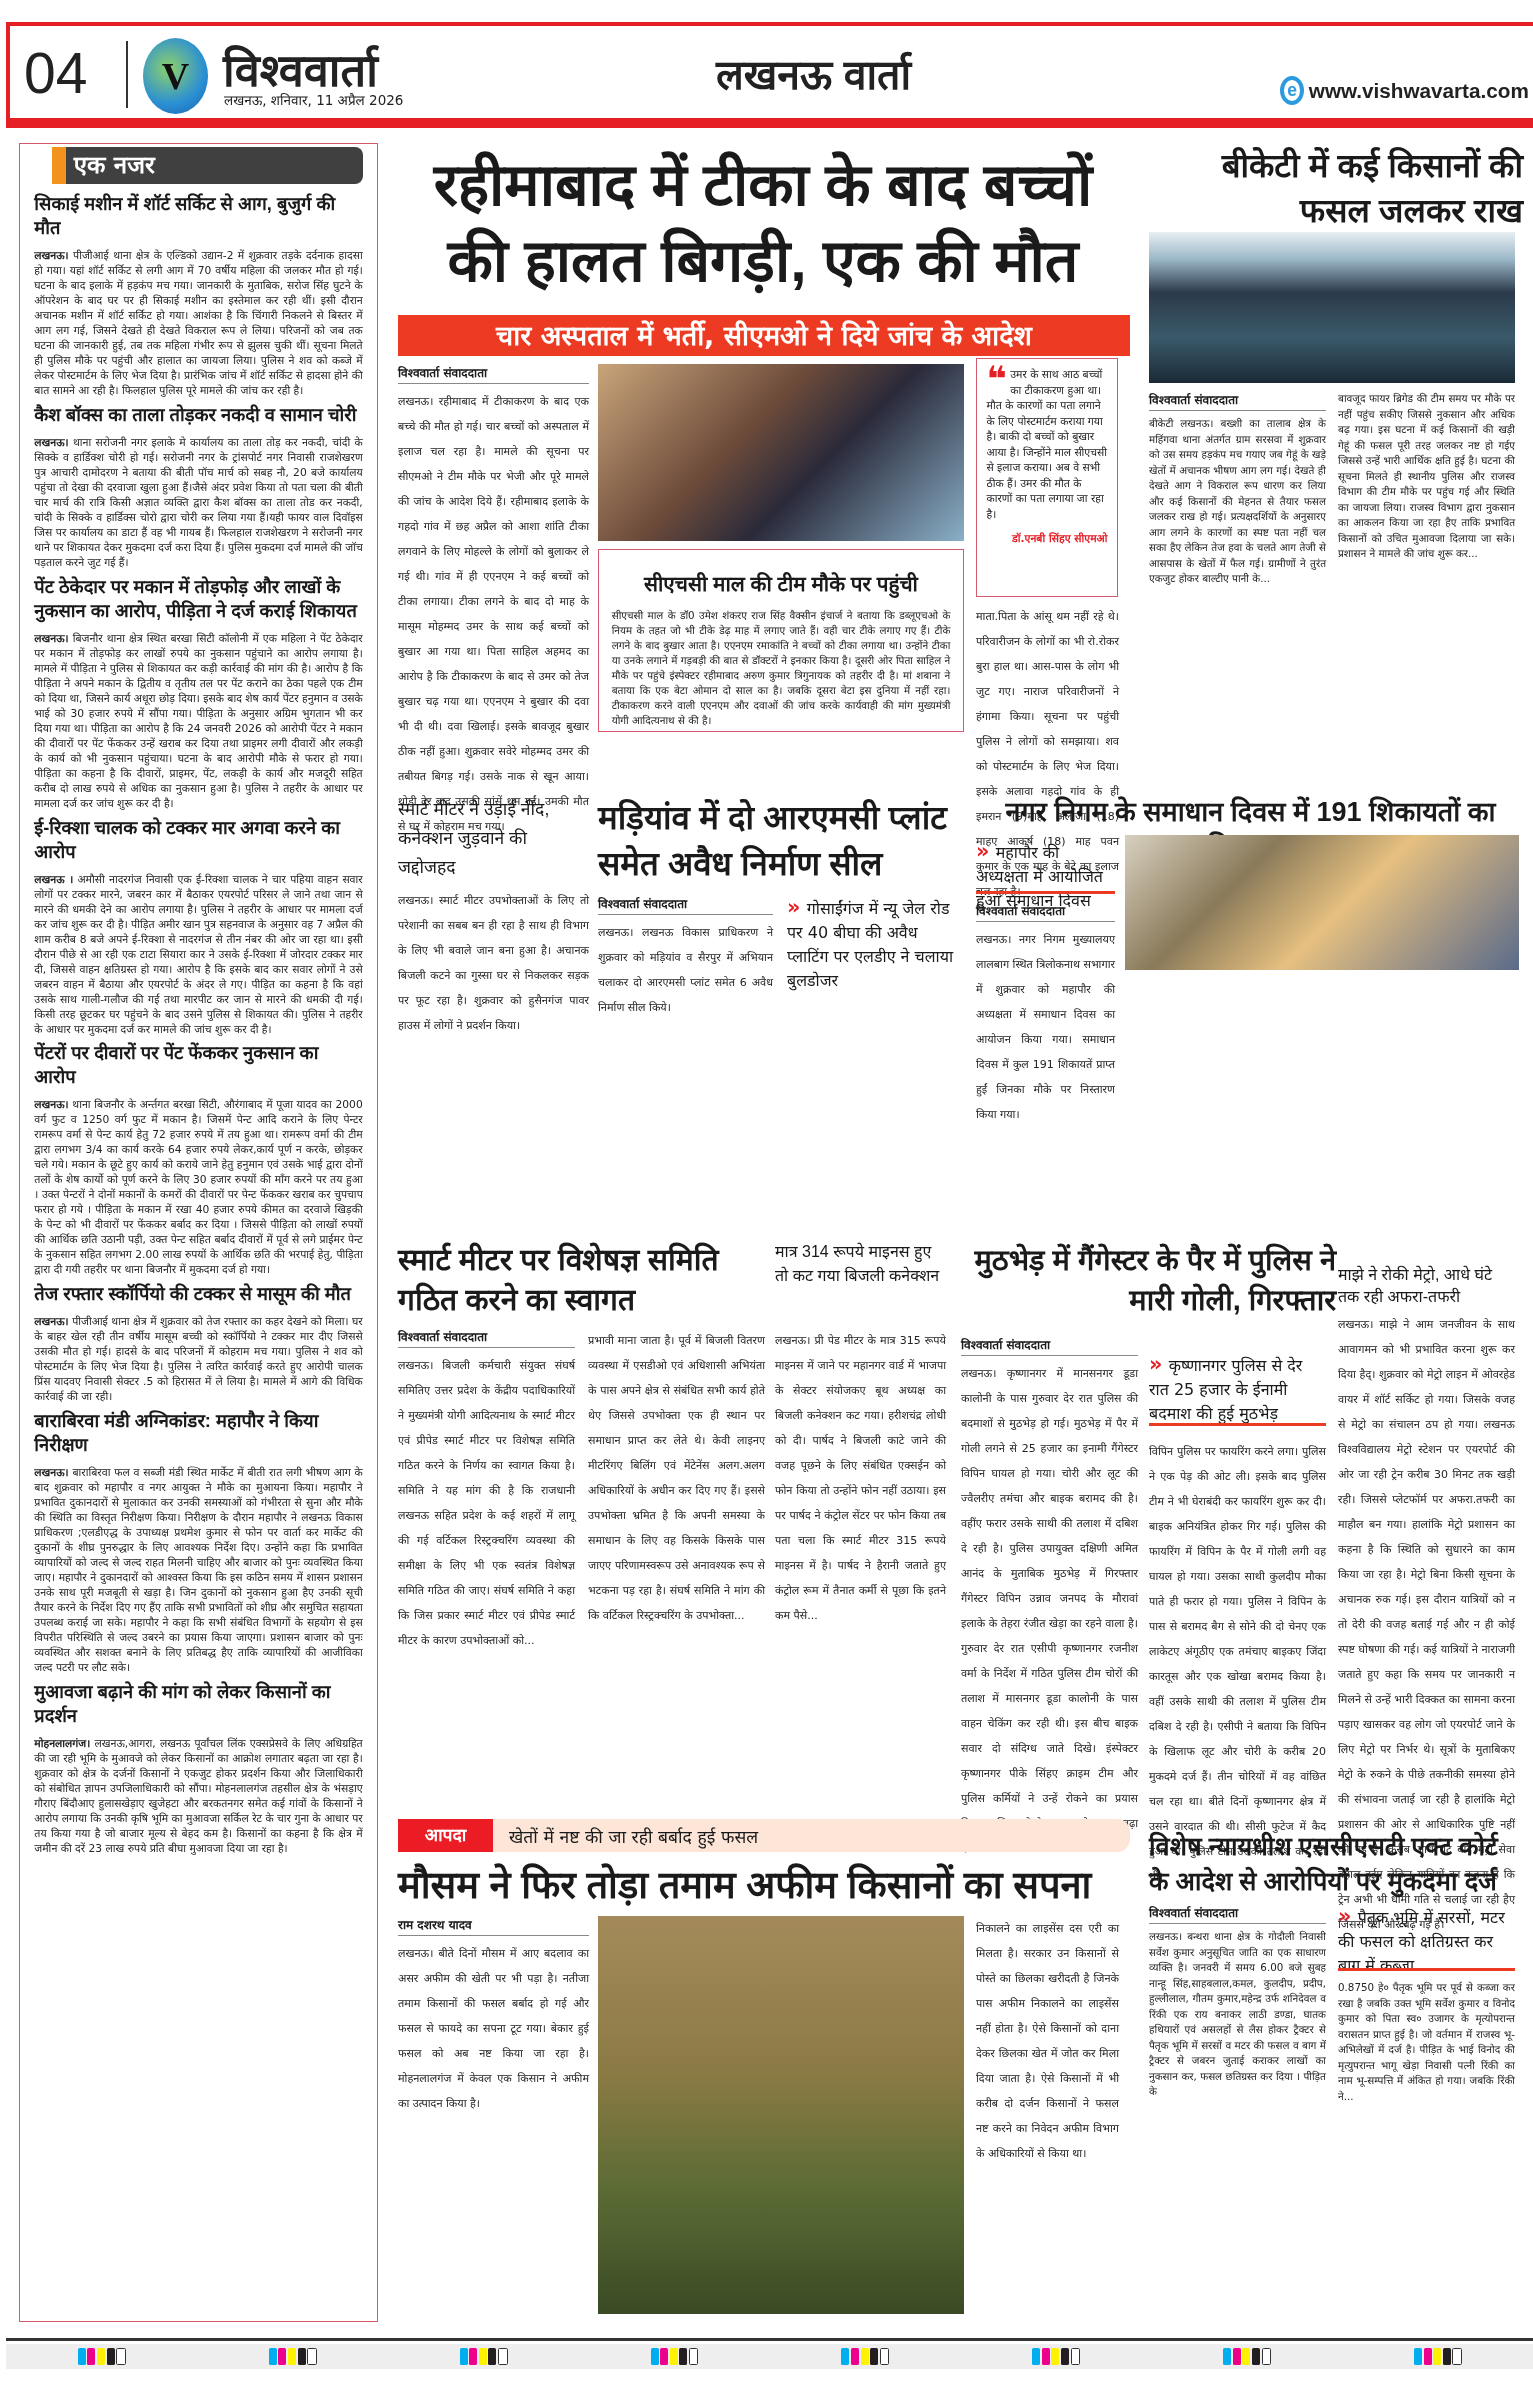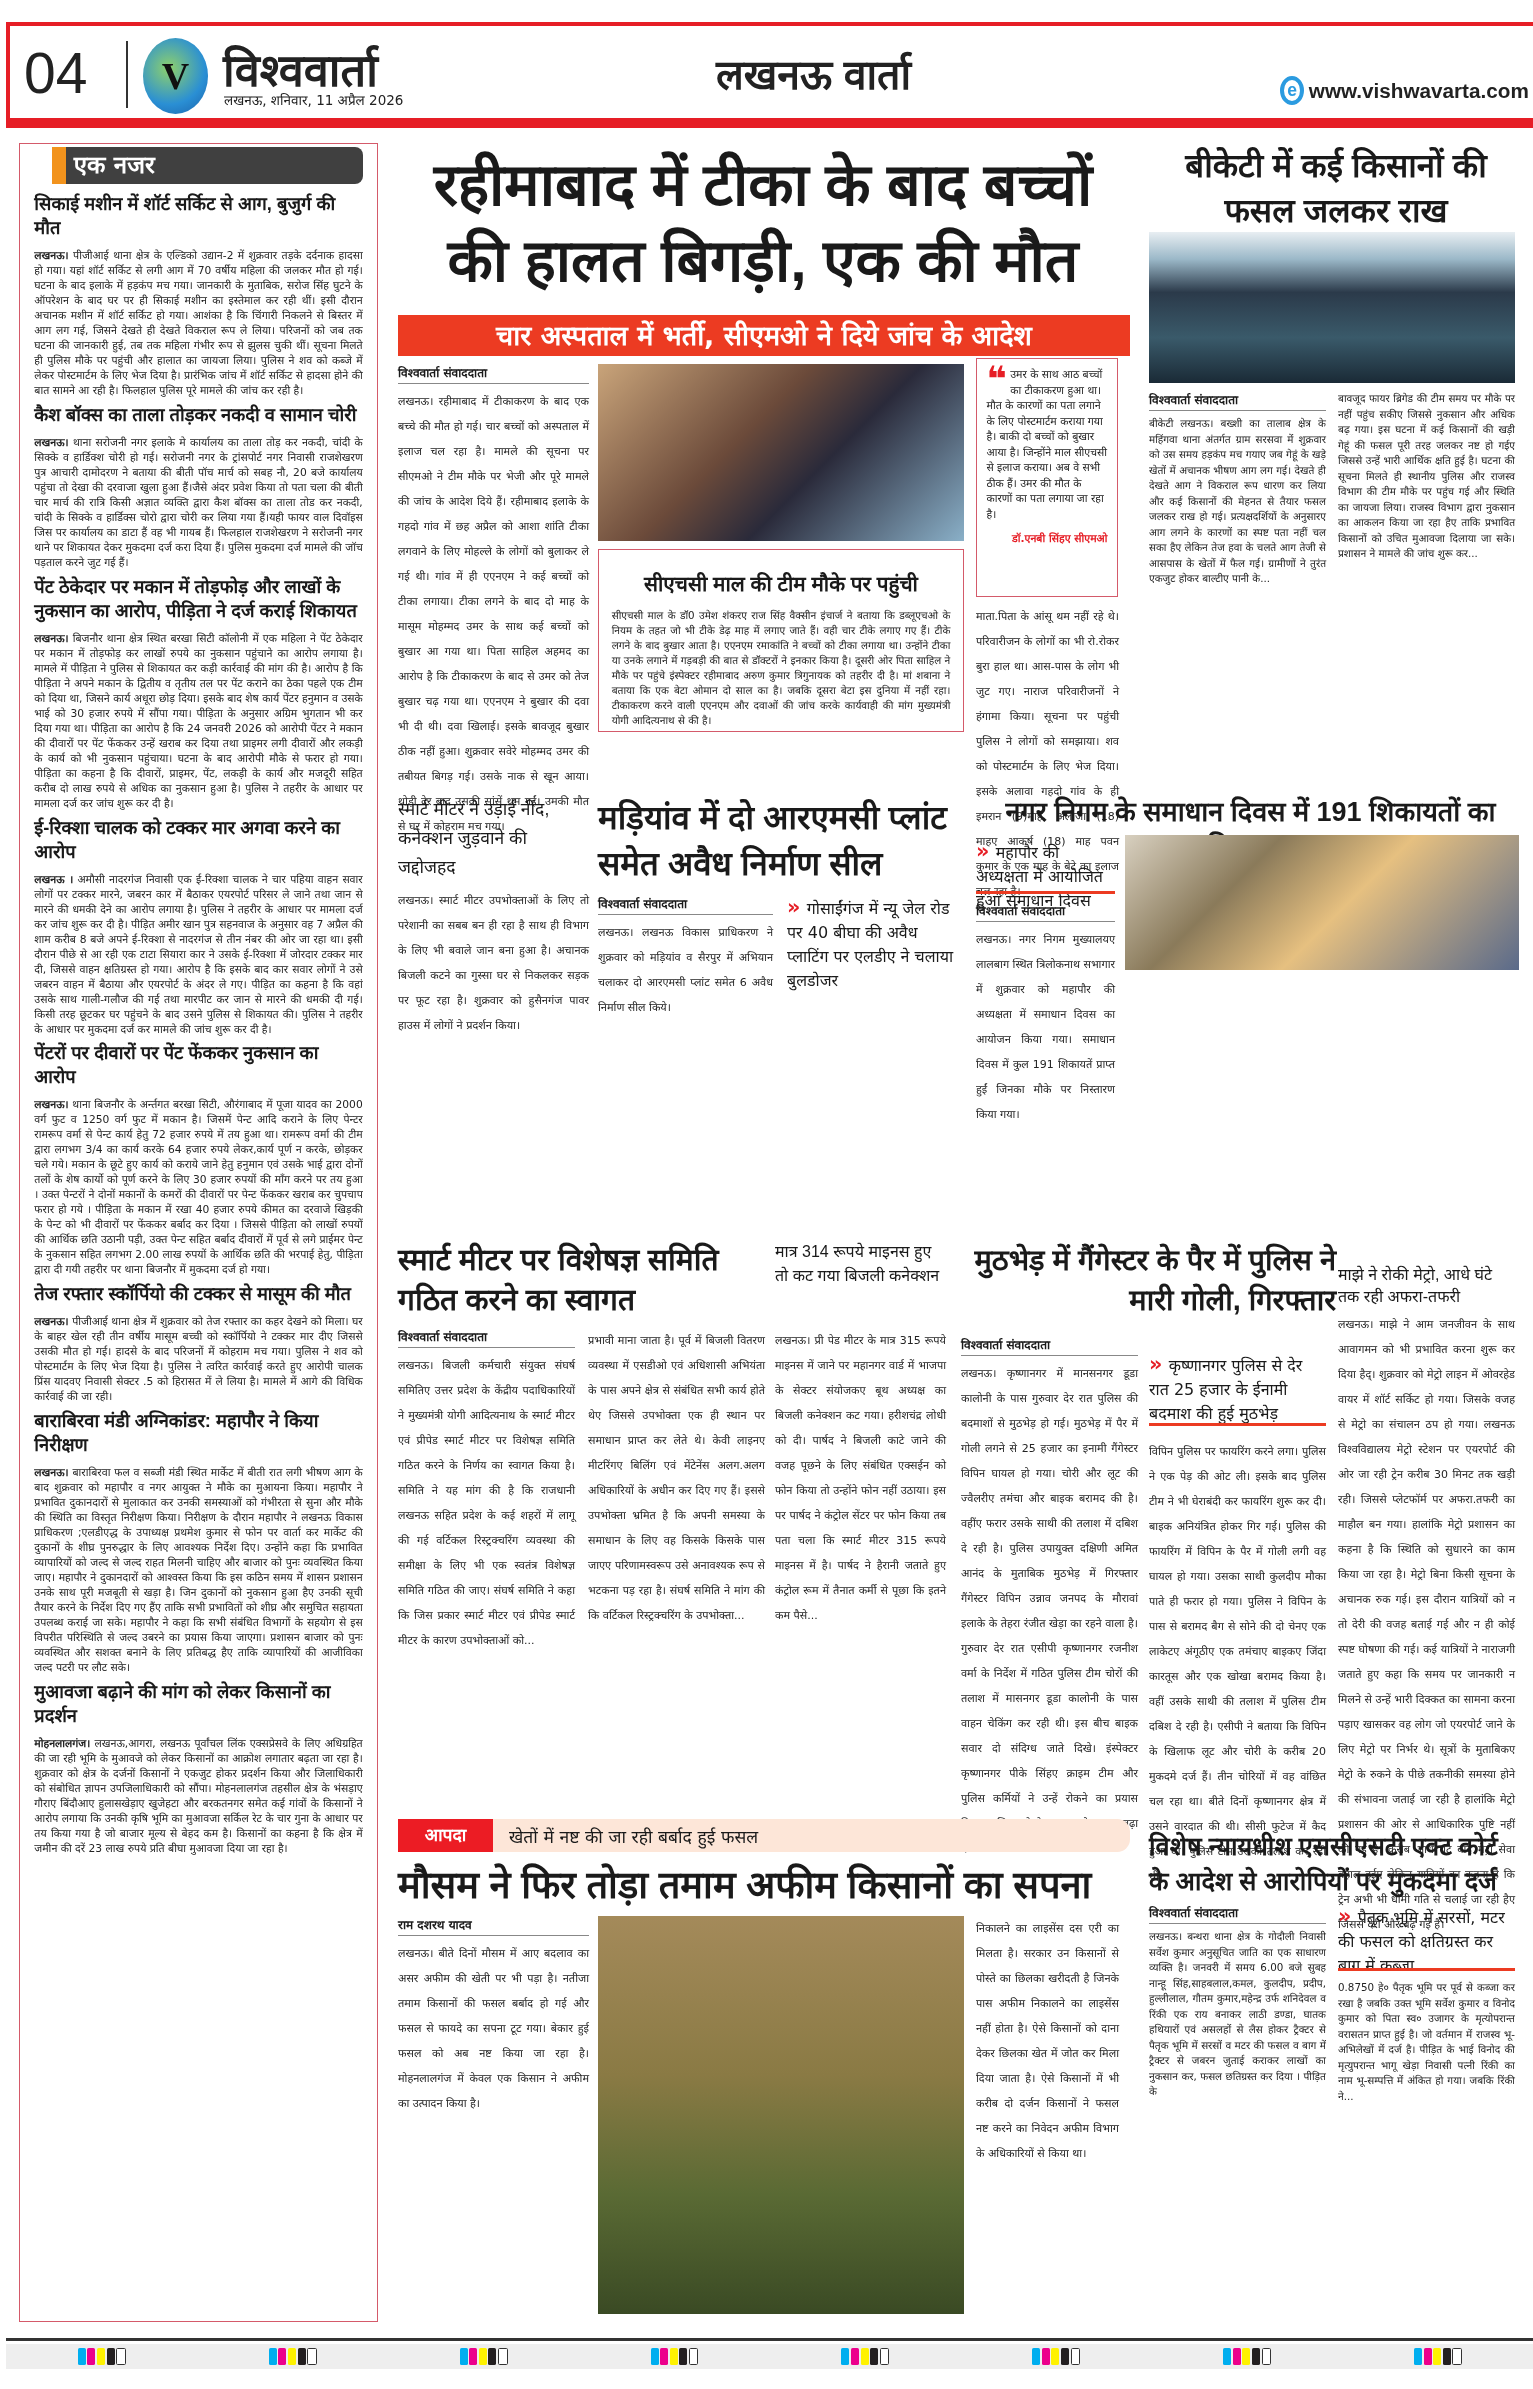--- a/index.html
+++ b/index.html
@@ -23,21 +23,21 @@
 .main-h{left:413px;top:147px;width:700px;text-align:center;font-size:59px;font-weight:bold;line-height:76px;font-family:"Liberation Sans",sans-serif}
 .redbar{left:398px;top:315px;width:732px;height:41px;background:#ec3b22;color:#fff;font-size:27px;font-weight:bold;text-align:center;line-height:41px}
 .byline{font-size:12px;font-weight:bold;border-bottom:1.6px solid #888;padding-bottom:2.4px;margin-bottom:4.8px}
 .col{font-size:11px;line-height:25px;text-align:justify;color:#222}
 .photo{background:linear-gradient(135deg,#c9a47a,#6b4a3a 40%,#2a2a3a 60%,#8ab0c8)}
 .quote{left:976px;top:358px;width:142px;height:239px;border:1.6px solid #d45a6a;padding:8px 9.5px;font-size:10.7px;line-height:15.5px}
 .qmark{color:#e61e26;font-size:35px;font-weight:bold;line-height:24px;float:left;margin-right:3.2px}
 .qauth{color:#e61e26;font-weight:bold;text-align:right;margin-top:9px}
 .box2{left:598px;top:549px;width:366px;height:183px;border:1.6px solid #d45a6a;padding:9.5px 12.7px}
 .box2 h3{font-size:20.7px;text-align:center;margin:9.5px 0 11px;font-family:"Liberation Sans",sans-serif}
-.bkt-h{left:1149px;top:143px;width:374px;text-align:center;font-size:33px;font-weight:bold;line-height:45px;font-family:"Liberation Sans",sans-serif}
+.bkt-h{left:1149px;top:143px;width:374px;text-align:right;font-size:33px;font-weight:bold;line-height:45px;font-family:"Liberation Sans",sans-serif}
 .field{background:linear-gradient(180deg,#e8eef2 0%,#9bb8c8 18%,#2b3a4a 40%,#3a5a6a 70%,#1a2a36 100%)}
 .hd2{font-family:"Liberation Sans",sans-serif;font-weight:bold;text-align:left}
 .chev{color:#e61e26;font-weight:bold;font-size:20.7px;margin-right:6.4px}
 .sub{font-size:16px;line-height:24px}
 .redline{height:3.2px;background:#ec3b22}
 .aapda{left:398px;top:1819px;width:732px;height:33px;background:#fde6d8;border-radius:0 12.7px 12.7px 0}
 .aapda-l{width:95px;height:33px;background:#ec1c24;color:#fff;font-size:17.5px;font-weight:bold;line-height:33px;text-align:center}
 .poppy{background:linear-gradient(180deg,#a48a5a,#8a7a44 40%,#5a6a34 70%,#3a4a24)}
 .regbar{left:6.4px;top:2338px;width:1527px;height:3.2px;background:#333}
 .regmarks{left:6.4px;top:2344px;width:1527px;height:25.4px;background:#eee;display:flex;justify-content:space-around;align-items:center}

